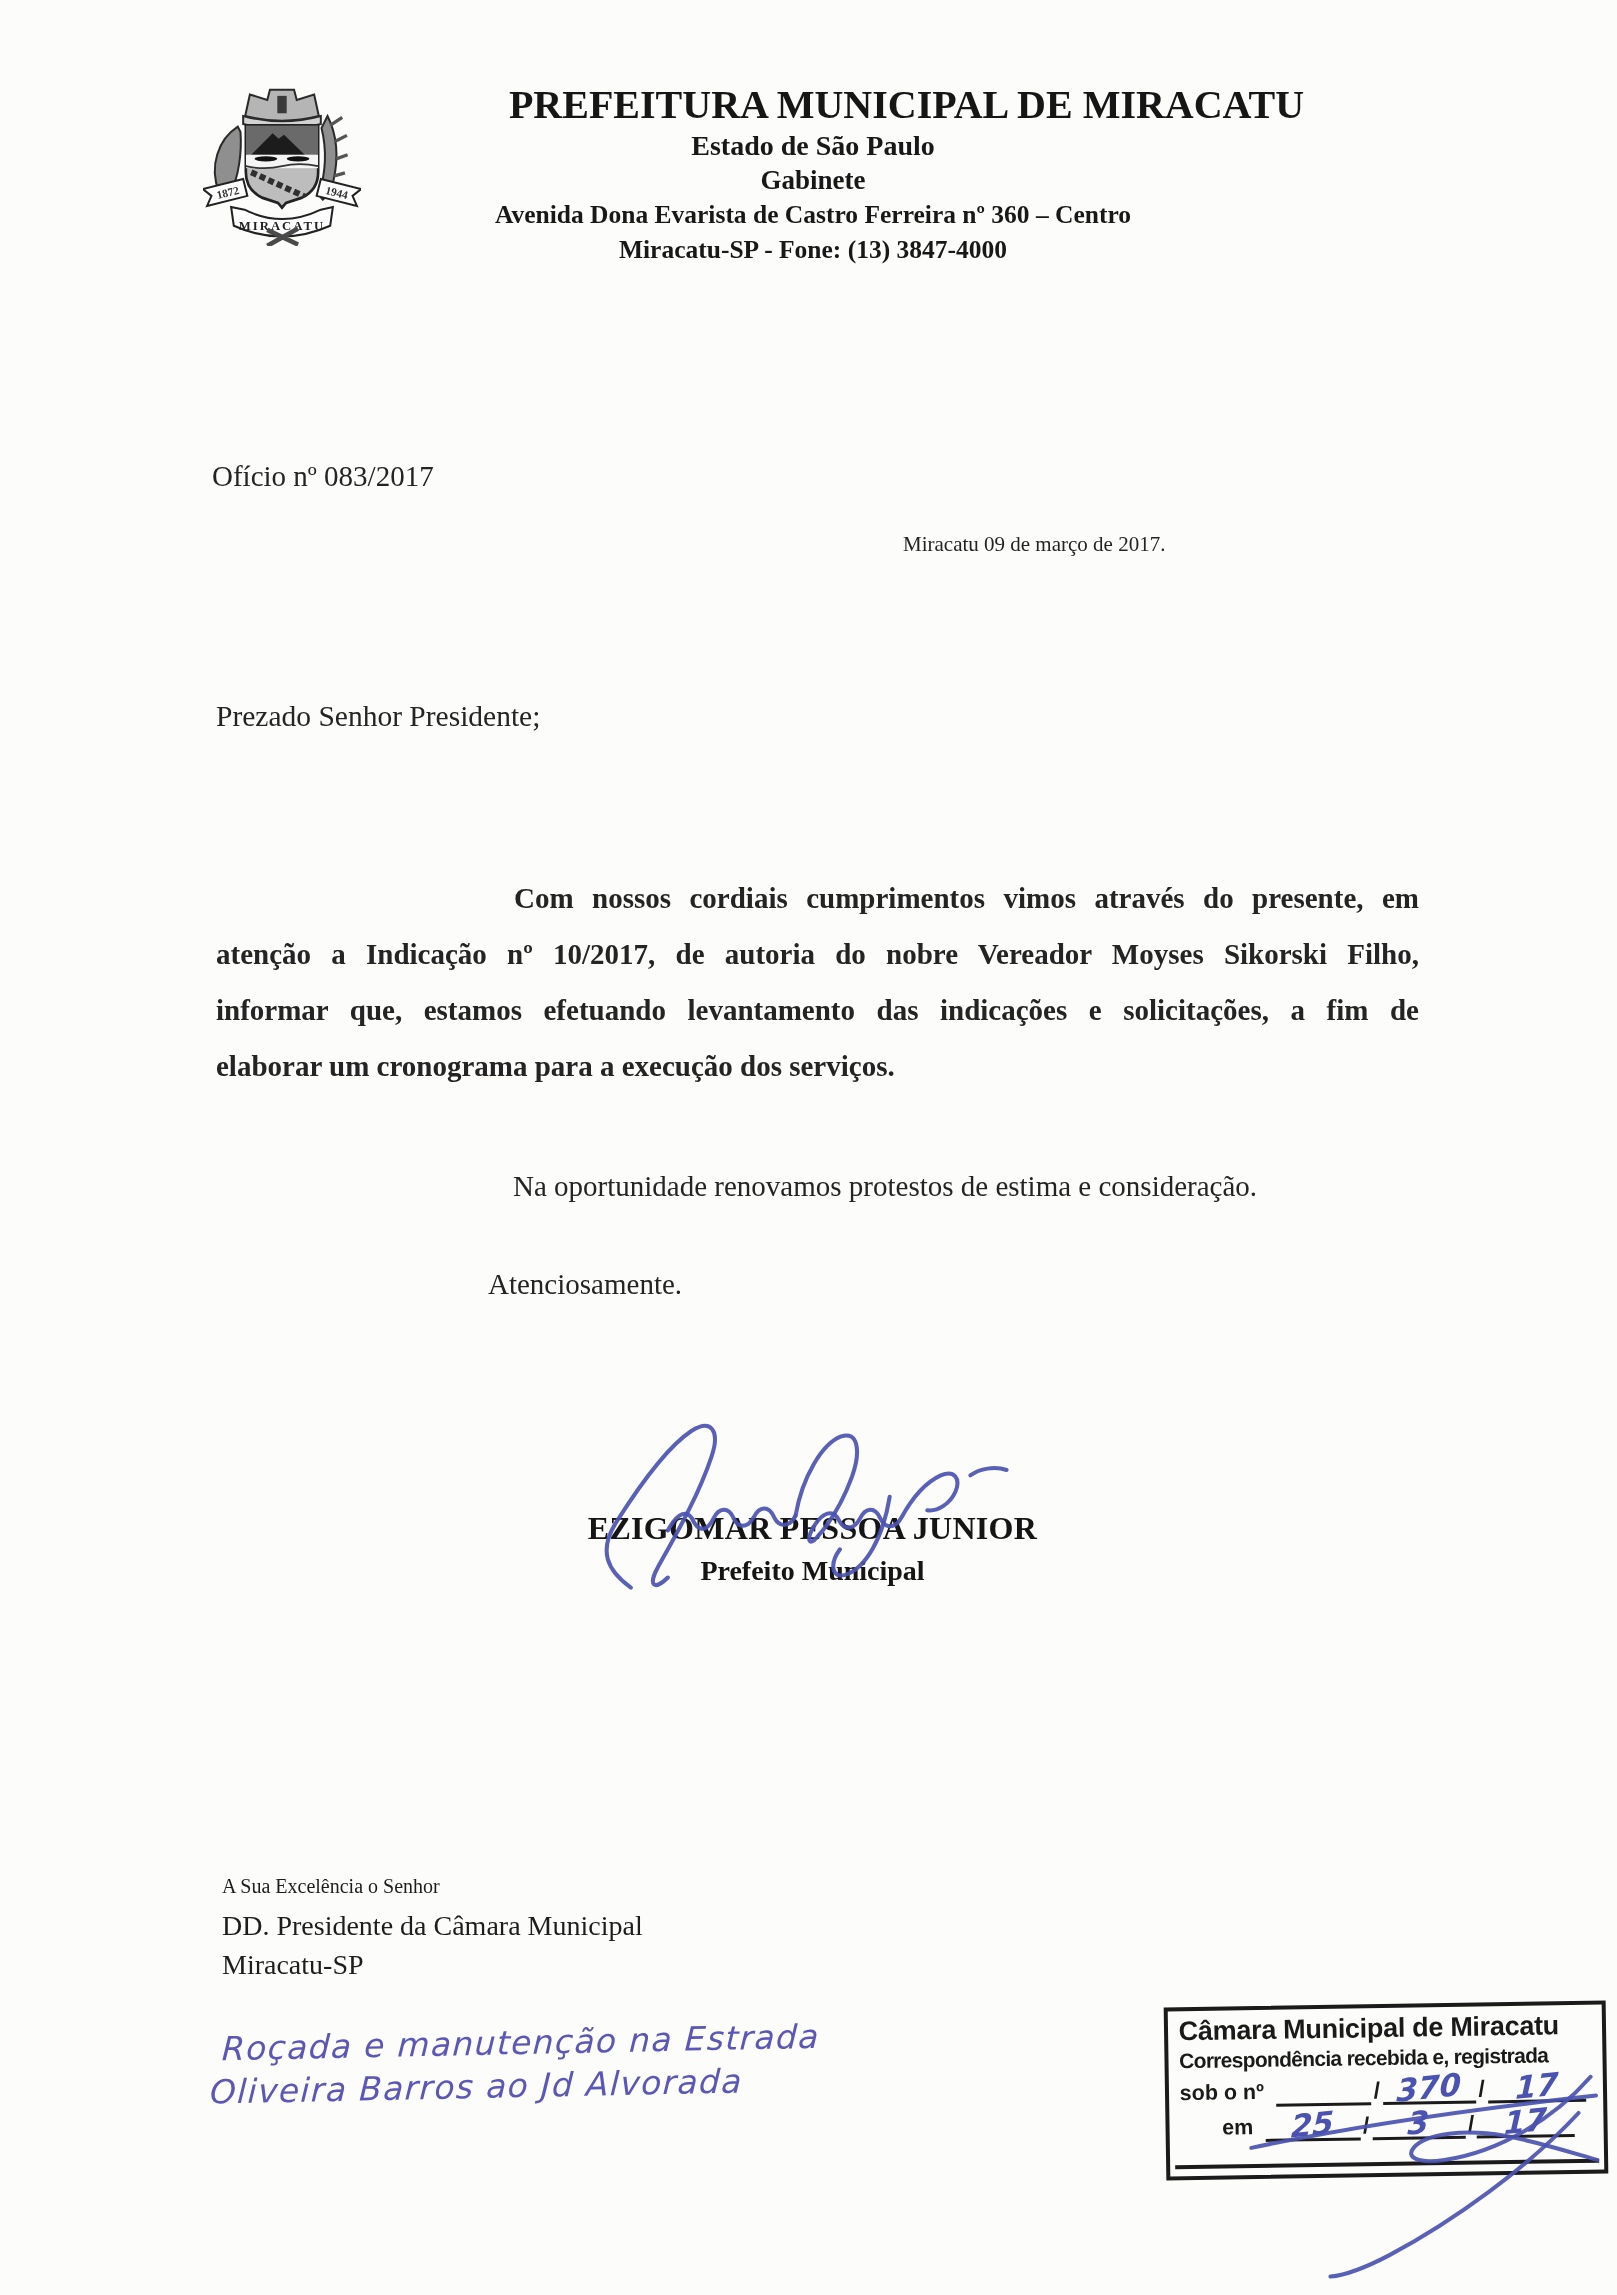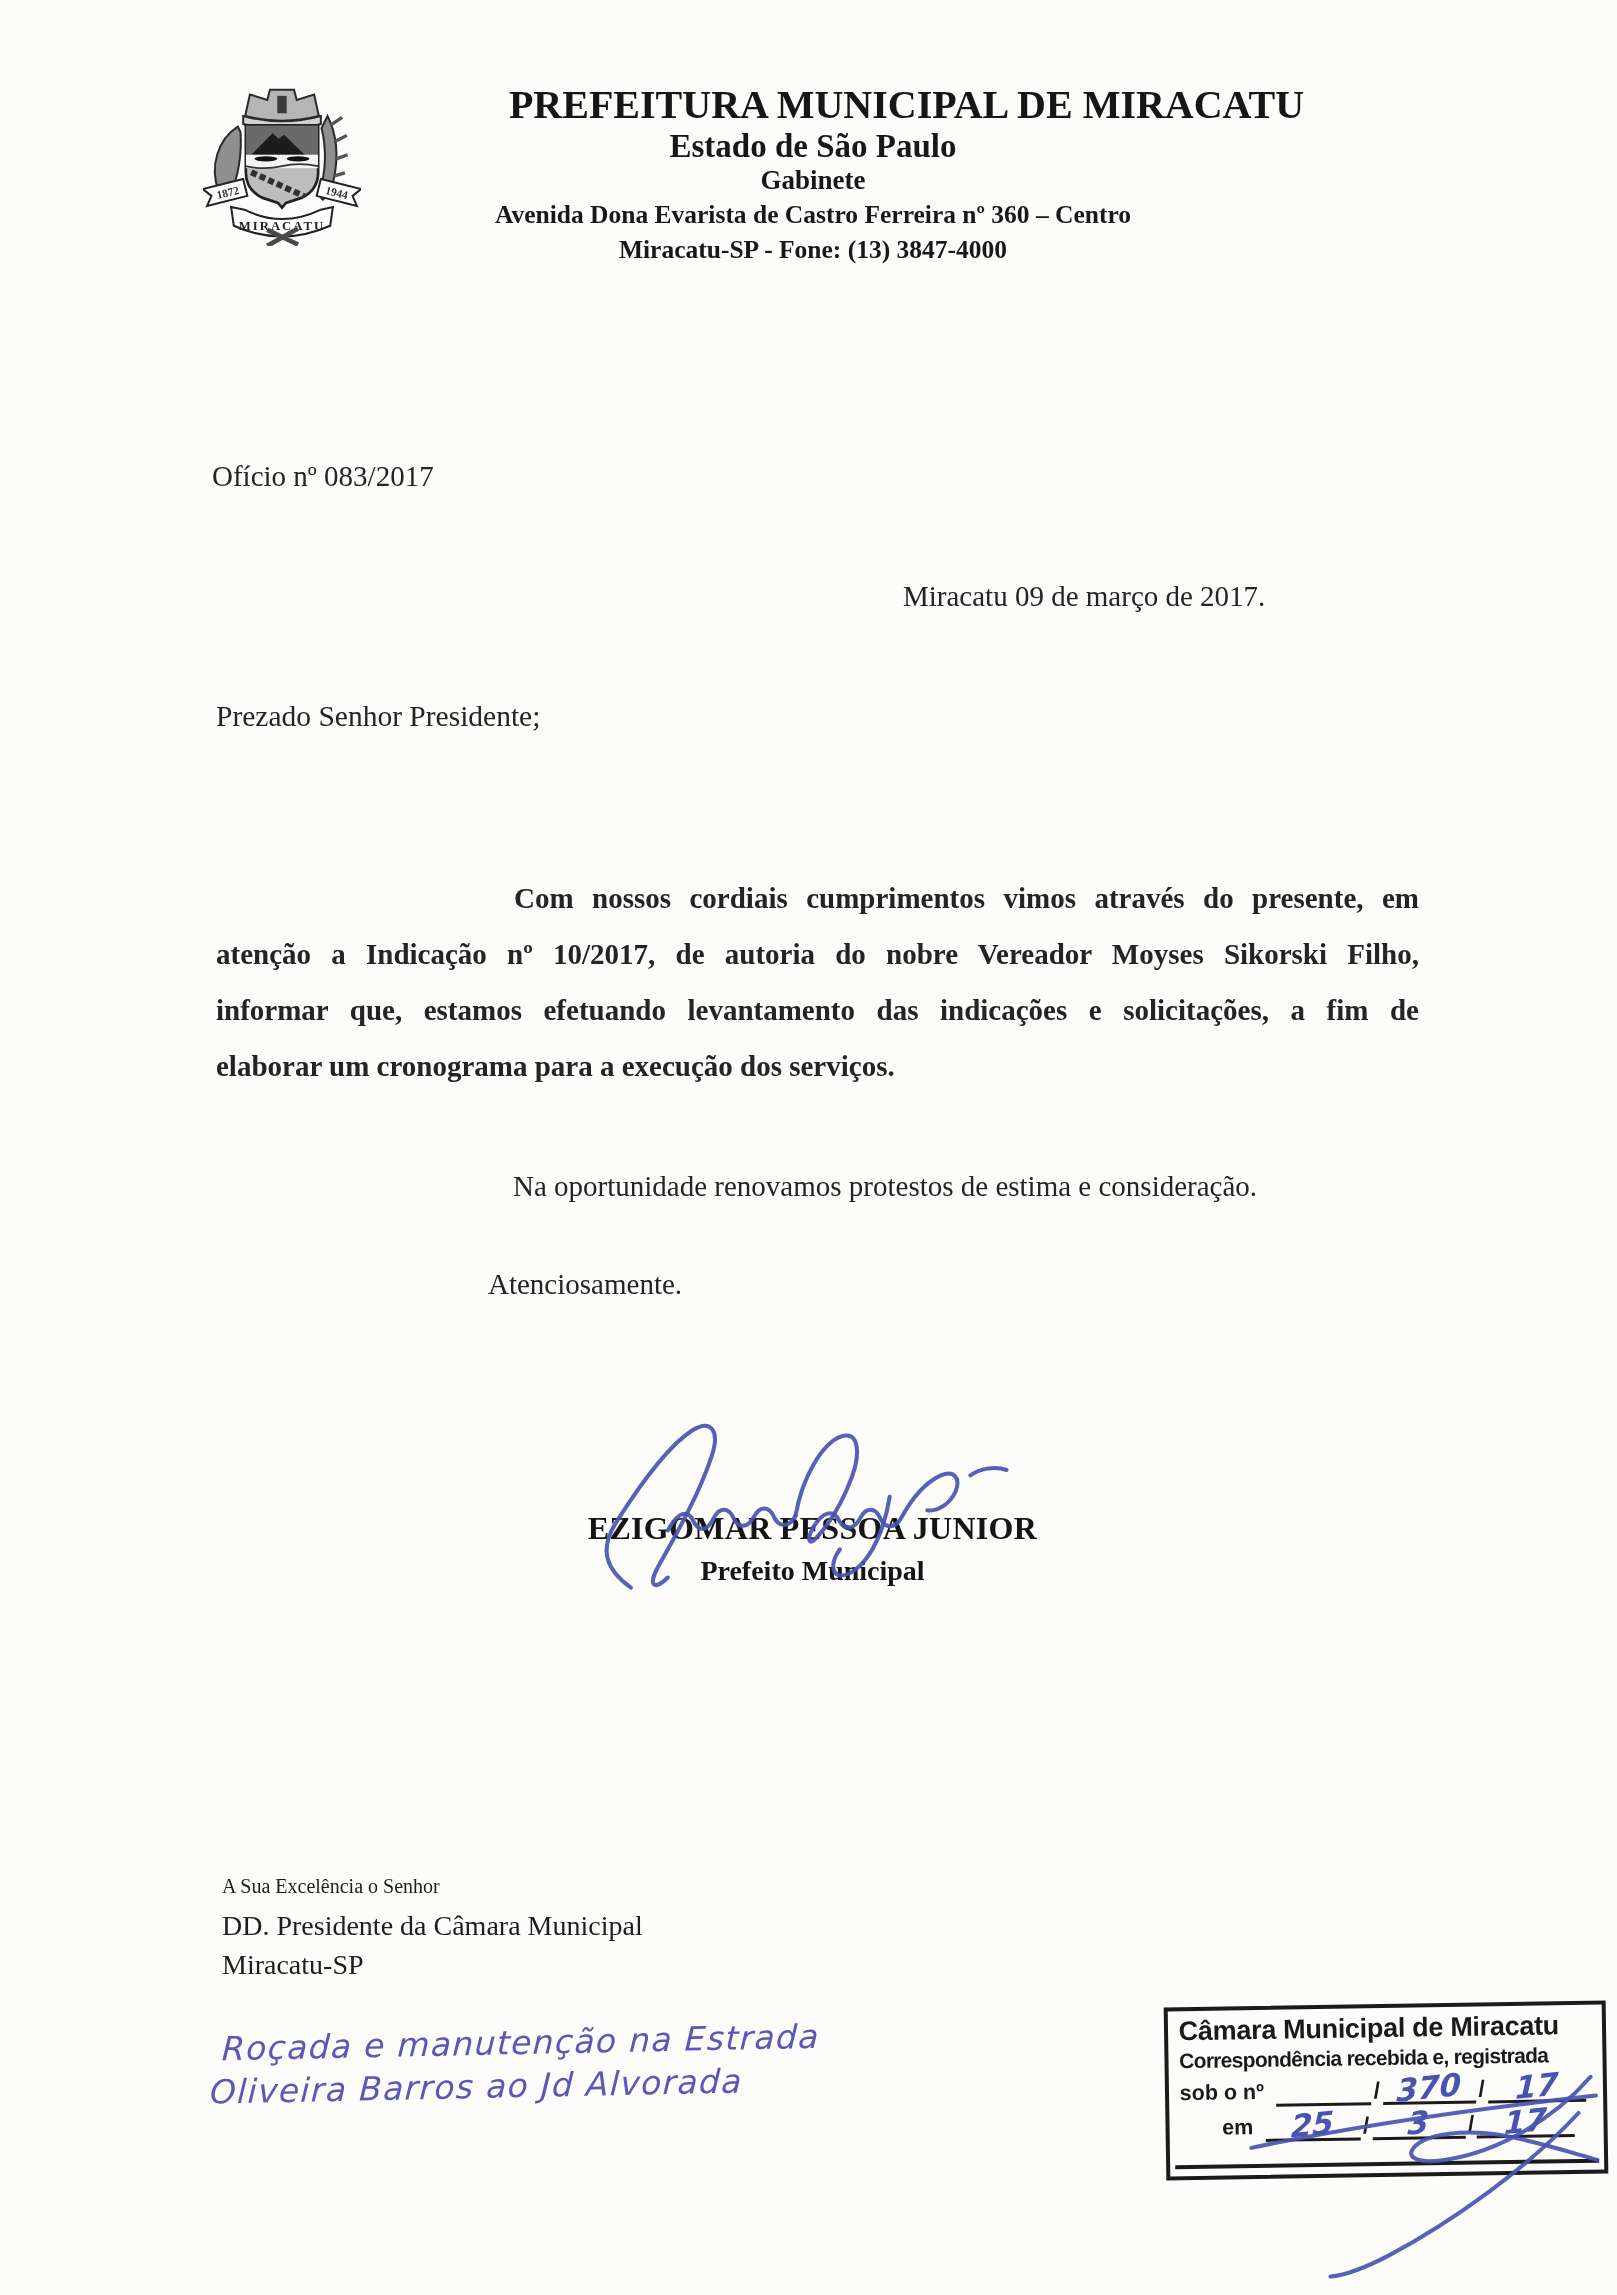--- a/index.html
+++ b/index.html
@@ -14,31 +14,31 @@
   .crest { position:absolute; left:203px; top:85px; width:158px; height:161px; }
   .title {
     position:absolute; left:403px; top:83px; width:1007px;
     text-align:center; font-weight:bold; font-size:40px; line-height:43px;
     color:#161616; letter-spacing:0px;
   }
   .hdr {
     position:absolute; left:289px; top:129px; width:1048px;
     text-align:center; color:#181818;
   }
-  .hl-state { font-weight:bold; font-size:33px; line-height:34px;font-family:Liberation Serif, serif; }
+  .hl-state { font-weight:bold; font-size:28px; line-height:34px;font-family:Liberation Serif, serif; }
   .hl-dept  { font-weight:bold; font-size:27px; line-height:34px; }
   .hl-addr  { font-weight:bold; font-size:25.5px; line-height:35px; }
   .hl-fone  { font-weight:bold; font-size:25.5px; line-height:35px; }
   .hl-mail  { font-weight:normal; font-size:25px; line-height:36px; }
   .hl-mail span { white-space:pre-wrap; }
   .u { text-decoration:underline; text-underline-offset:4px; }
 
   
   .ref    { left:212px;  top:422px;  font-size:29px;margin-top:38px; }
-  .date   { left:903px; top:532px;  font-size:29px;margin-top:48px; }
+  .date   { left:903px; top:532px;  font-size:21px; }
   .salut  { left:216px;  top:700px; font-size:29.5px; }
   .bodytext { left:216px; top:870px; width:1203px; font-size:29px; }
   .bodytext .bl { line-height:56px; text-align:justify; text-align-last:justify;font-weight:bold; }
   .bodytext .bl.indent { padding-left:298px; }
   .bodytext .bl.last { text-align-last:left; }
   .closing { left:513px; top:1170px; font-size:29px; }
   .signoff { left:488px; top:1268px; font-size:29px; }
 
   .signer { left:470px; top:1511px; width:685px; text-align:center; color:#151515; }
   .signer .nm { font-weight:bold; font-size:32px; line-height:35px; letter-spacing:0.3px; }

